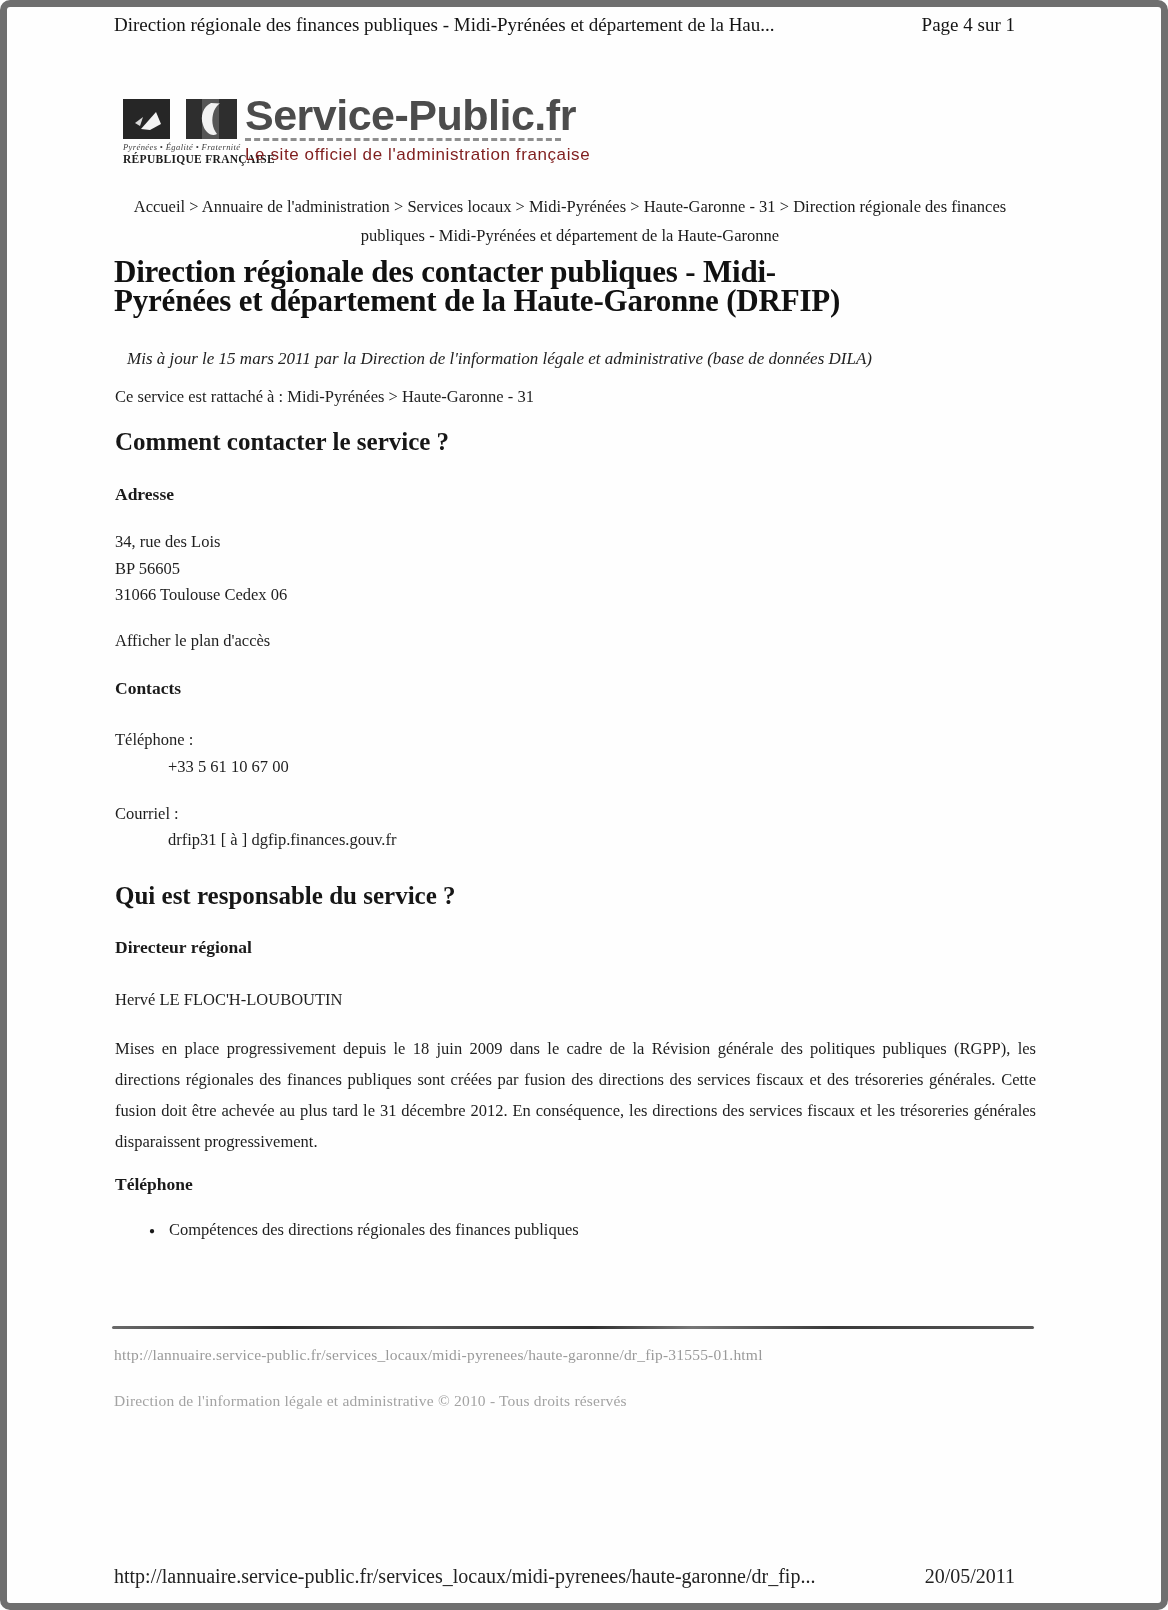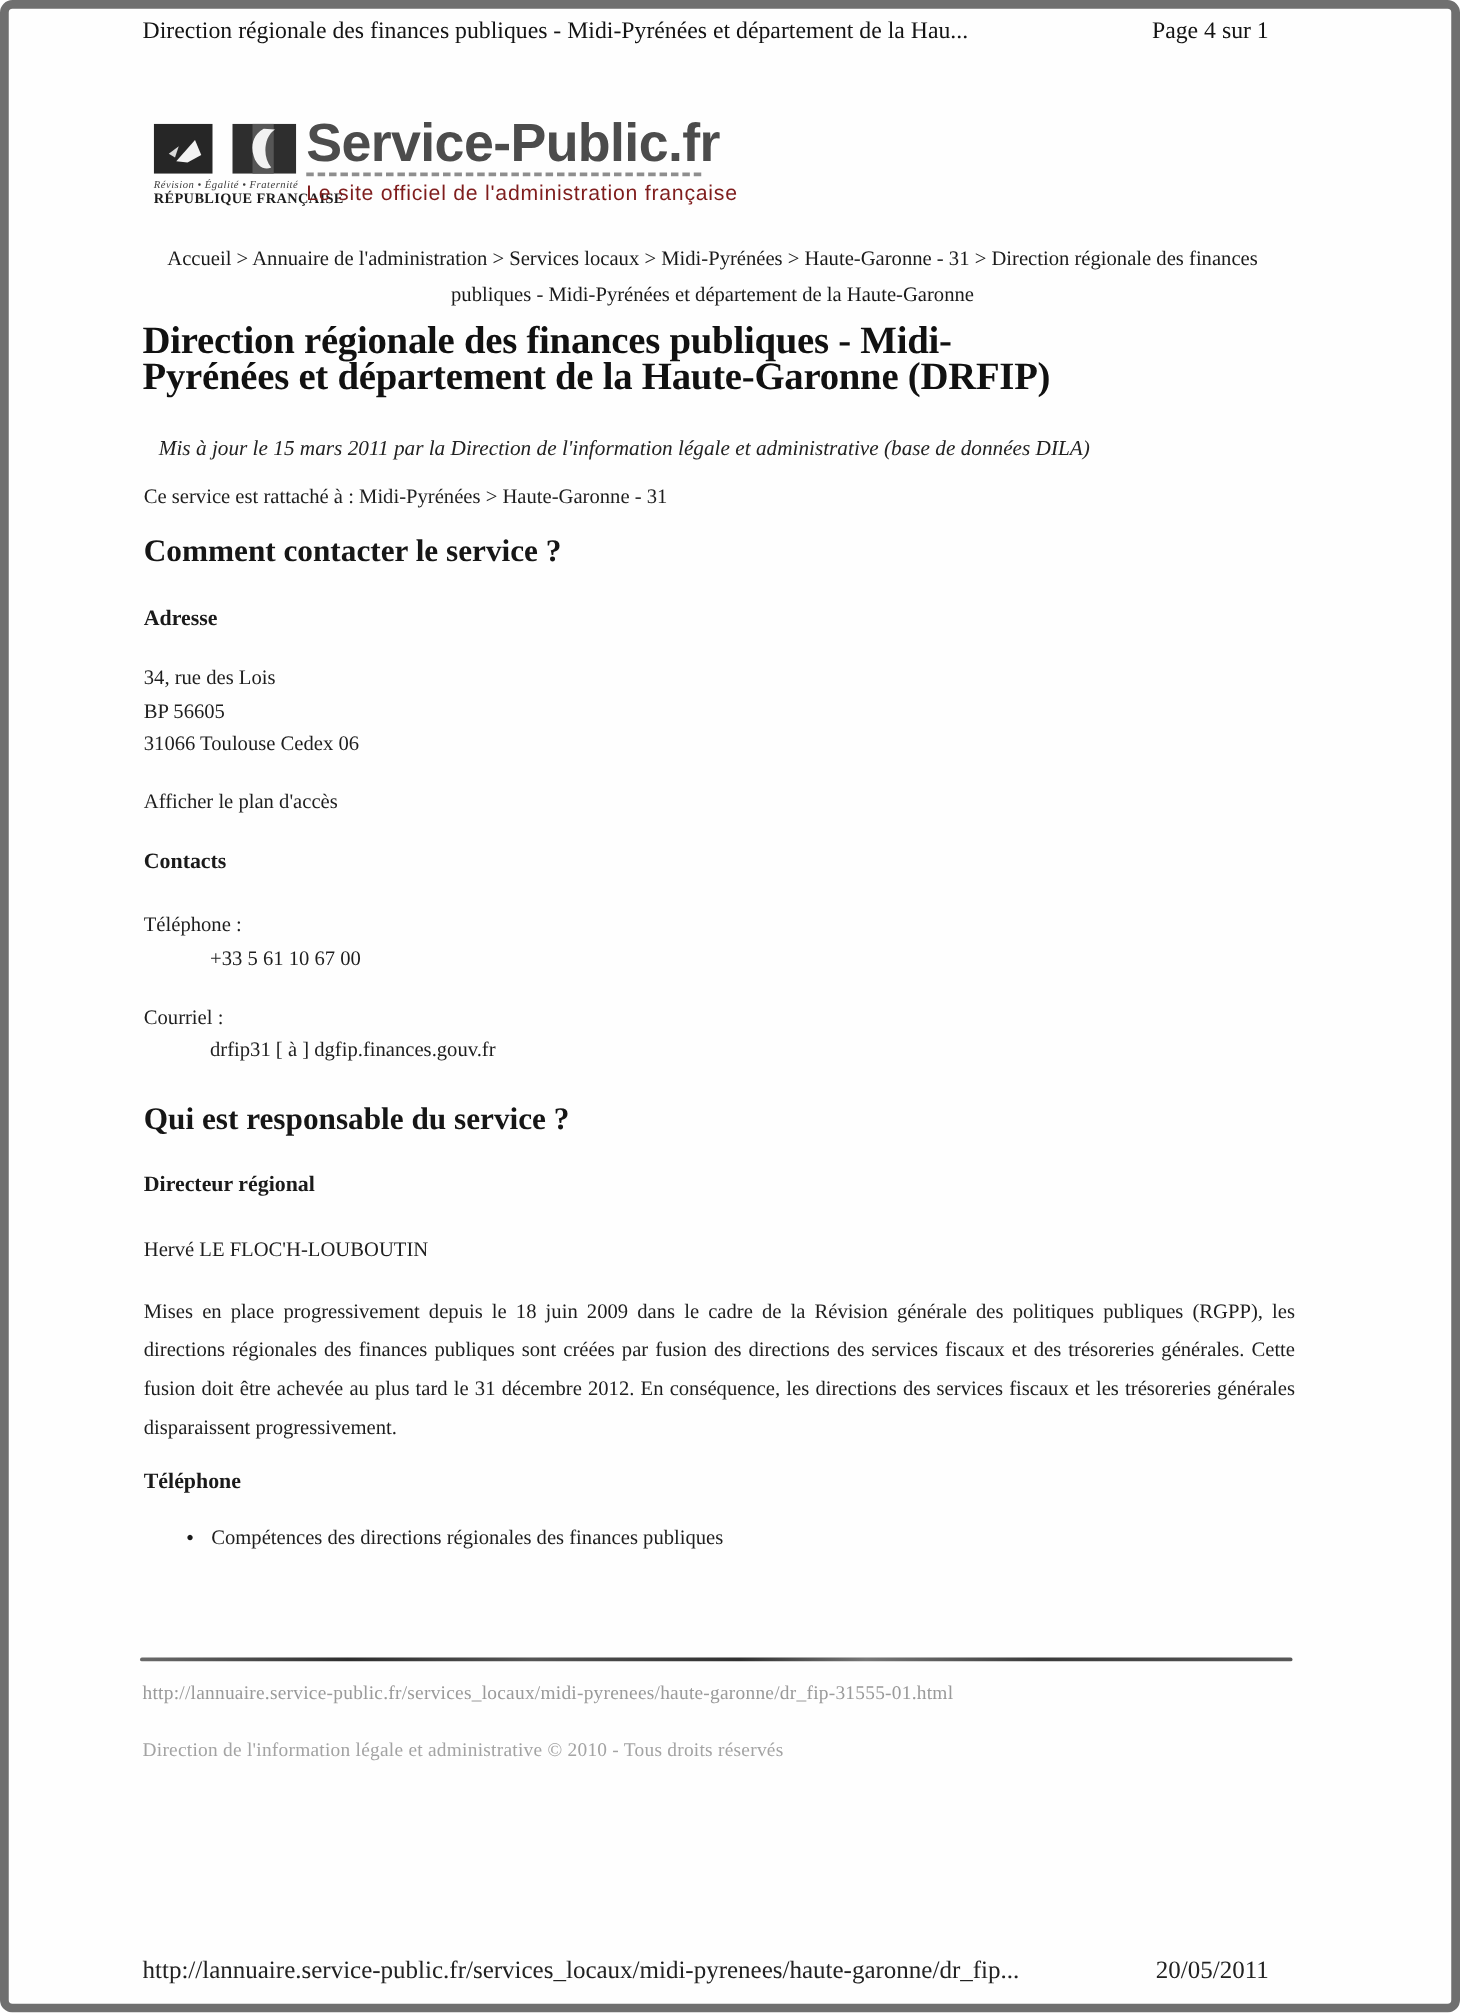--- a/index.html
+++ b/index.html
@@ -102,33 +102,33 @@
     <span>
       <svg width="114" height="40" viewBox="0 0 114 40" aria-hidden="true">
         <rect x="0" y="0" width="47" height="40" fill="#262626"></rect>
         <path d="M18 30 L33 13 L38 25 L27 31 Z" fill="#f4f4f4"></path>
         <path d="M12 24 L20 18 L17 27 Z" fill="#d9d9d9"></path>
         <rect x="63" y="0" width="51" height="40" fill="#2e2e2e"></rect>
         <rect x="79" y="0" width="17" height="40" fill="#565656"></rect>
         <path d="M88 4 C 80 8 77 17 80 26 C 82 33 88 38 94 35 C 89 29 88 20 91 12 C 92.5 8.5 95 5.5 97 4.5 Z" fill="#f2f2f2"></path>
       </svg>
     </span>
-    <div class="motto">Révision • Égalité • Fraternité</div>
+    <div class="motto">Pyrénées • Égalité • Fraternité</div>
     <div class="republic">RÉPUBLIQUE FRANÇAISE</div>
   </div>
   <div class="abs brand">
     <div class="site-name">Service-Public.fr</div>
     <div class="dash-line"></div>
     <div class="tagline">Le site officiel de l'administration française</div>
   </div>
 
   <nav class="abs breadcrumb">Accueil &gt; Annuaire de l'administration &gt; Services locaux &gt; Midi-Pyrénées &gt; Haute-Garonne - 31 &gt; Direction régionale des finances publiques - Midi-Pyrénées et département de la Haute-Garonne</nav>
 
   <h1 class="abs page-title" style="margin:0;">
-    <span>Direction régionale des finances publiques - Midi-</span>
+    <span>Direction régionale des contacter publiques - Midi-</span>
     <span>Pyrénées et département de la Haute-Garonne (DRFIP)</span>
   </h1>
 
   <p class="abs updated" style="margin:12px;">Mis à jour le 15 mars 2011 par la Direction de l'information légale et administrative (base de données DILA)</p>
   <p class="abs attachment body-text" style="margin:0;">Ce service est rattaché à : Midi-Pyrénées &gt; Haute-Garonne - 31</p>
 
   <div class="abs h2 contact">Comment contacter le service ?</div>
   <div class="abs h3 adresse">Adresse</div>
 
   <div class="abs address body-text">

